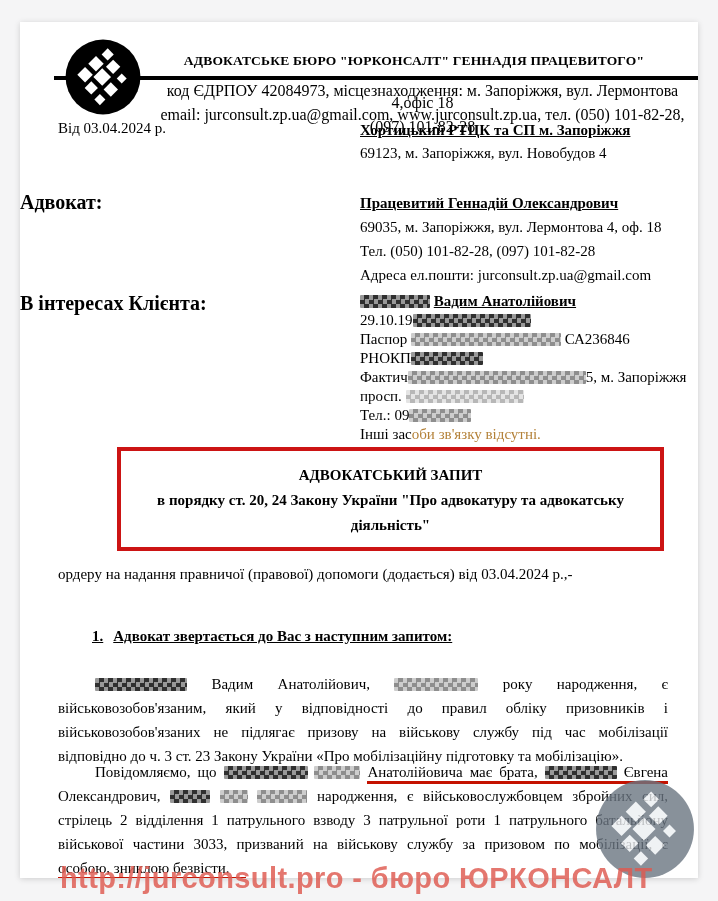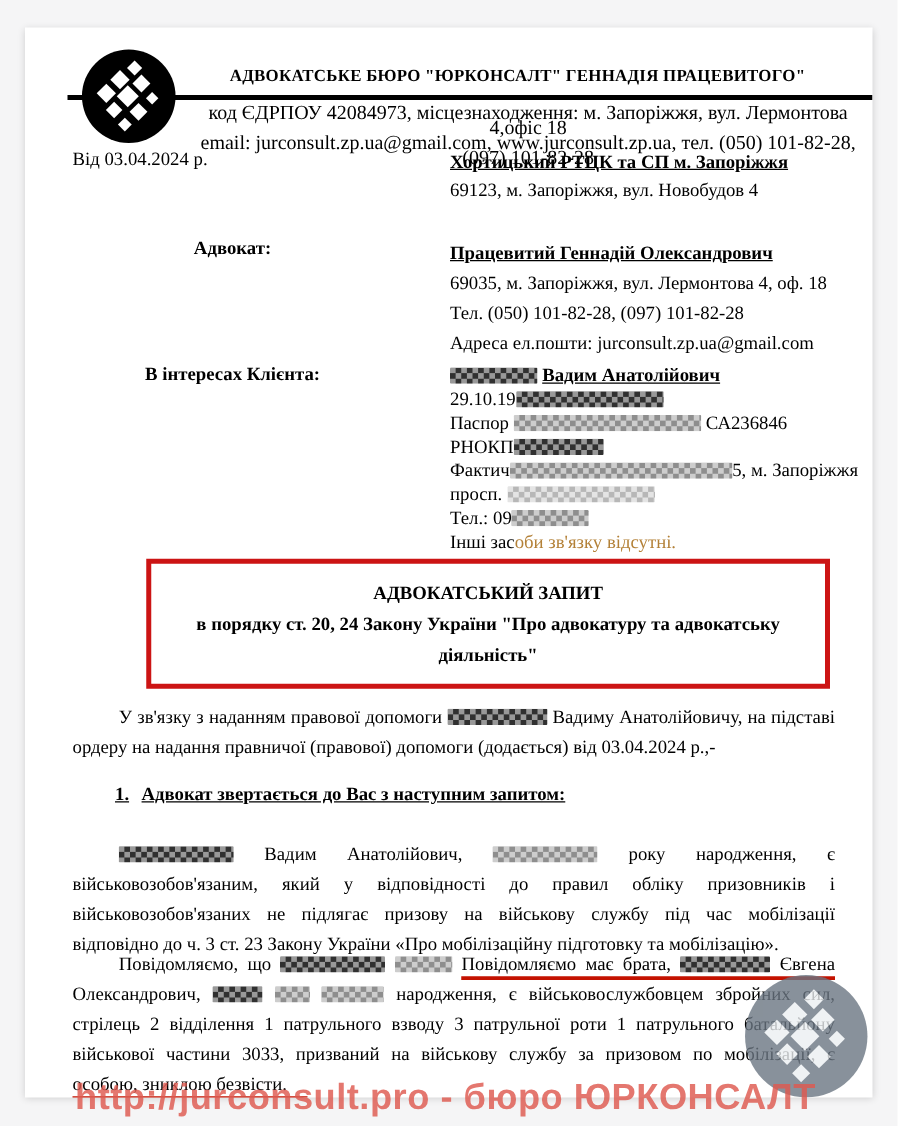--- a/index.html
+++ b/index.html
@@ -20,21 +20,21 @@
   .logo{position:absolute;left:44px;top:16px;width:78px;height:78px;}
   .org{
     position:absolute;left:116px;right:6px;top:31px;text-align:center;
     font-weight:bold;font-size:13.5px;letter-spacing:.2px;line-height:16px;
   }
   .hinfo{
     position:absolute;left:127px;right:0;top:63px;text-align:center;
     font-size:16px;line-height:12px;
   }
   .date{position:absolute;left:38px;top:98px;font-size:15px;}
-  .lbl{position:absolute;left:0;width:332px;text-align:center;font-weight:bold;font-size:15px;}
+  .lbl{position:absolute;left:0;width:332px;text-align:left;font-weight:bold;font-size:20px;}
   .col{position:absolute;left:340px;font-size:15px;white-space:nowrap;}
   .recipient{top:97px;line-height:23px;}
   .advlbl{top:169px;}
   .adv{top:169px;line-height:24px;}
   .clilbl{top:270px;}
   .cli{top:270px;line-height:19px;}
   .bu{font-weight:bold;text-decoration:underline;}
   .faded{color:#a16207;opacity:.8;}
   
   .rd{
@@ -122,37 +122,36 @@
     <div><span>Тел.: 09</span><span class="rd" style="width:62px"></span></div>
     <div><span>Інші зас</span><span class="faded">оби зв'язку відсутні.</span></div>
   </div>
 
   <div class="reqbox">
     <div>АДВОКАТСЬКИЙ ЗАПИТ</div>
     <div>в порядку ст. 20, 24 Закону України "Про адвокатуру та адвокатську діяльність"</div>
   </div>
 
   <div class="para intro">
-    <div class="jl ind"><span>У зв'язку з наданням правової допомоги</span> <span class="rd dk" style="width:80px"></span> <span>Вадиму Анатолійовичу, на підставі</span></div>
     <div>ордеру на надання правничої (правової) допомоги (додається) від 03.04.2024 р.,-</div>
   </div>
 
   <div class="para s1">
     <span class="bu">1.</span><span class="sp"></span><span class="bu">Адвокат звертається до Вас з наступним запитом:</span>
   </div>
 
   <div class="para ps">
     <div class="jl ind"><span class="rd dk" style="width:92px"></span> <span>Вадим Анатолійович,</span> <span class="rd" style="width:84px"></span> <span>року народження, є</span></div>
     <div class="jl">військовозобов'язаним, який у відповідності до правил обліку призовників і</div>
     <div class="jl">військовозобов'язаних не підлягає призову на військову службу під час мобілізації</div>
     <div>відповідно до ч. 3 ст. 23 Закону України «Про мобілізаційну підготовку та мобілізацію».</div>
   </div>
 
   <div class="para pb">
-    <div class="jl ind"><span>Повідомляємо, що</span> <span class="rd dk" style="width:84px"></span> <span class="rd" style="width:46px"></span> <span class="rl"><span>Повідомляємо має брата,</span> <span class="rd dk" style="width:72px"></span> <span>Євгена</span></span></div>
+    <div class="jl ind"><span>Повідомляємо, що</span> <span class="rd dk" style="width:84px"></span> <span class="rd" style="width:46px"></span> <span class="rl"><span>Анатолійовича має брата,</span> <span class="rd dk" style="width:72px"></span> <span>Євгена</span></span></div>
     <div class="jl"><span>Олександрович,</span> <span class="rd dk" style="width:40px"></span> <span class="rd" style="width:28px"></span> <span class="rd" style="width:50px"></span> <span>народження, є військовослужбовцем збройних сил,</span></div>
     <div class="jl">стрілець 2 відділення 1 патрульного взводу 3 патрульної роти 1 патрульного батальйону</div>
     <div class="jl">військової частини 3033, призваний на військову службу за призовом по мобілізації, є</div>
     <div><span class="rl rl5"><span>особою, зниклою безвісти.</span></span></div>
   </div>
 
   <div class="watermark">
     <svg viewBox="0 0 100 100" width="102" height="102">
       <circle cx="50" cy="50" r="48" fill="#6b7682"></circle>
       <g fill="#eceff2">

